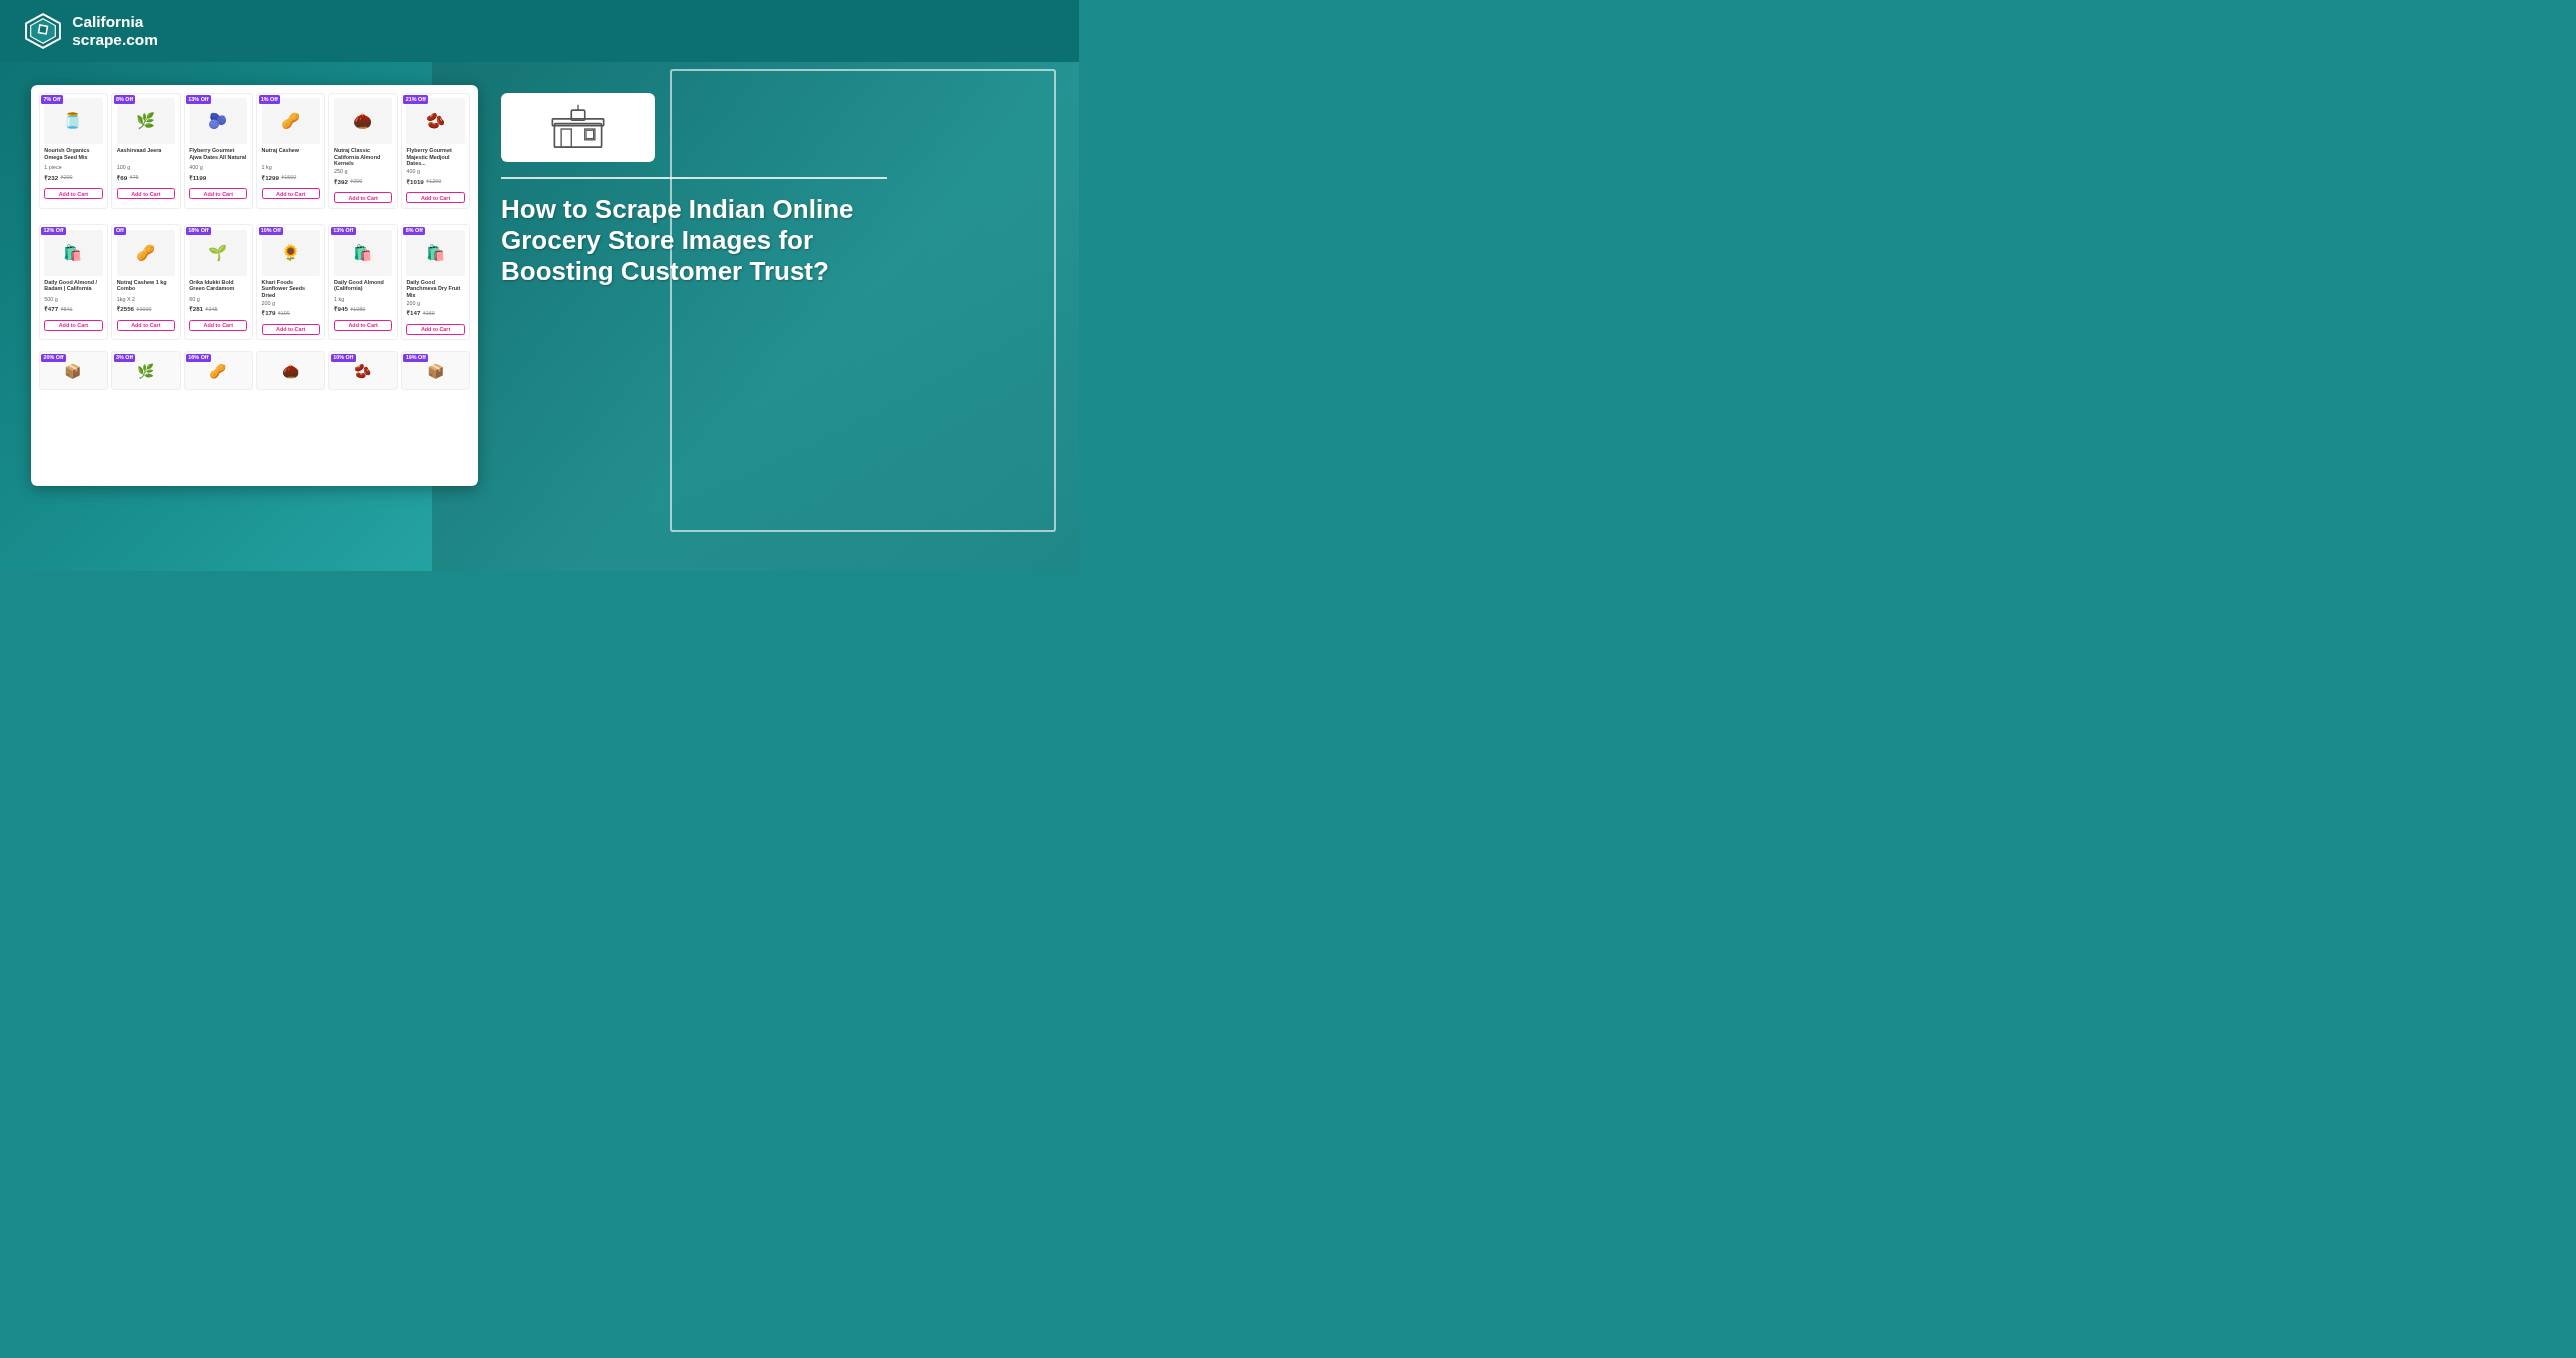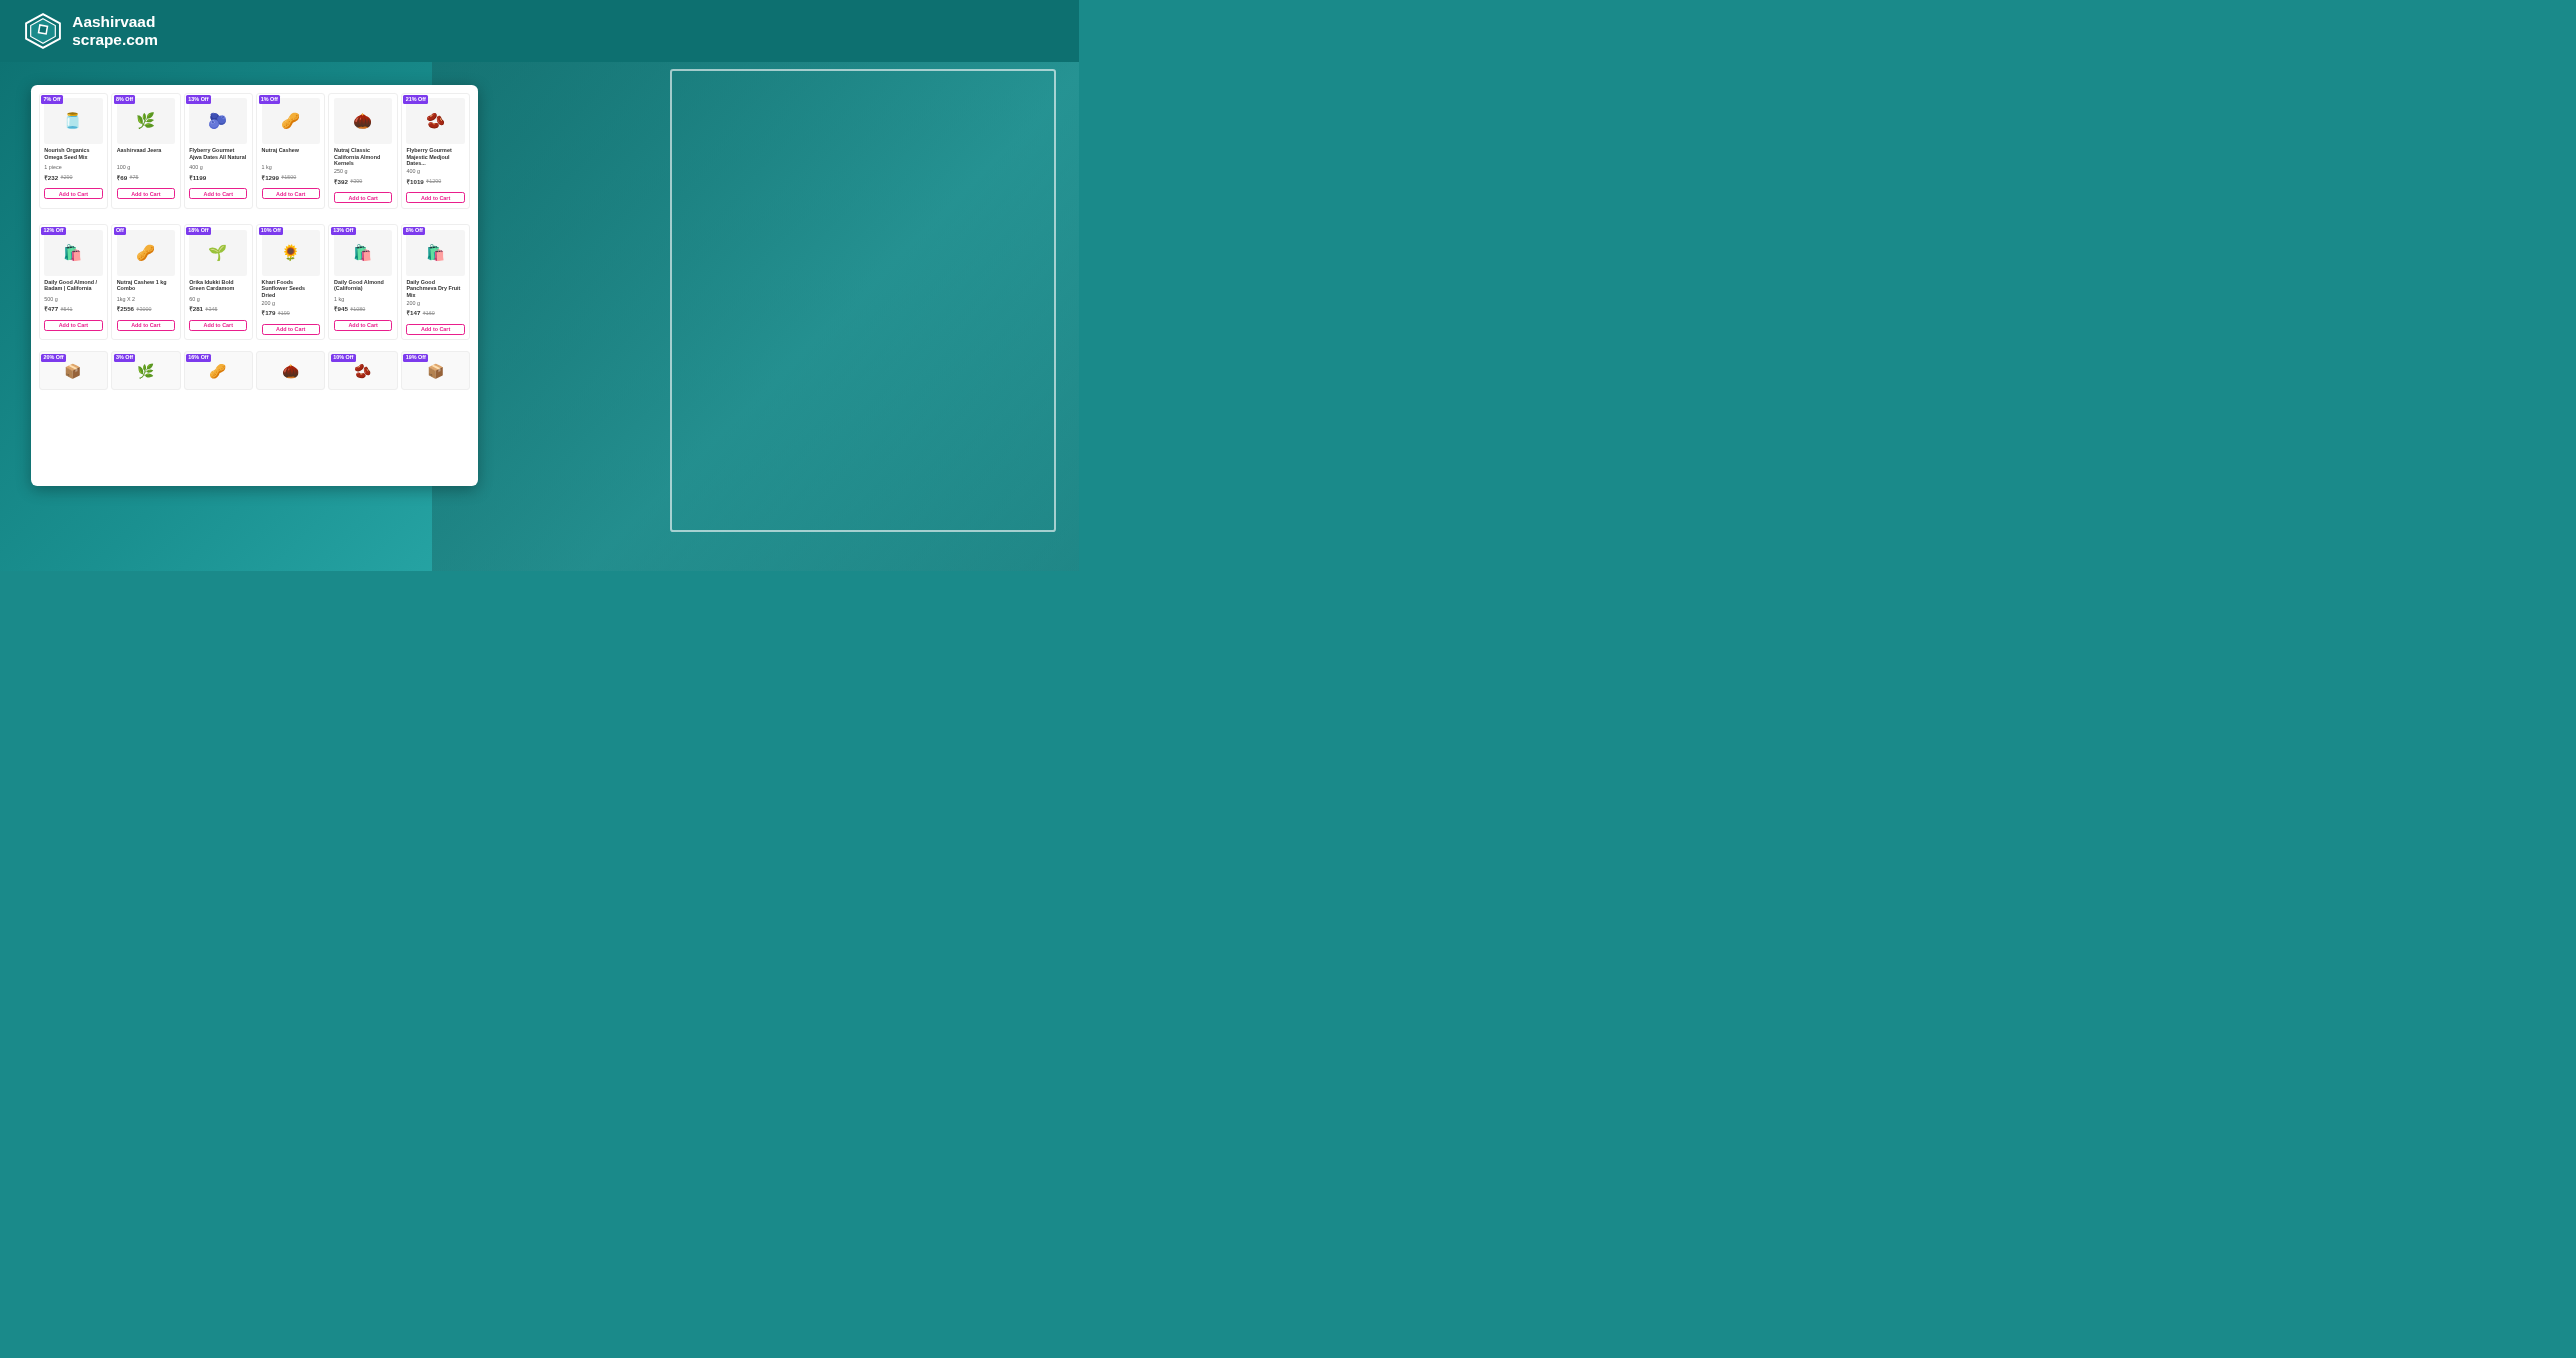--- a/index.html
+++ b/index.html
@@ -257,21 +257,21 @@
 
 <div class="header">
   <div class="logo-container">
     <svg class="logo-icon" viewBox="0 0 52 52" xmlns="http://www.w3.org/2000/svg">
       <polygon points="26,4 48,16 48,36 26,48 4,36 4,16" fill="none" stroke="white" stroke-width="2.5"></polygon>
       <polygon points="26,10 42,19 42,33 26,42 10,33 10,19" fill="#1a8a8a" stroke="white" stroke-width="1.5"></polygon>
       <rect x="20" y="18" width="12" height="12" fill="white" transform="rotate(10,26,24)"></rect>
       <rect x="22" y="20" width="8" height="8" fill="#0d7070" transform="rotate(10,26,24)"></rect>
     </svg>
     <div class="logo-text">
-      <span>Aashirvaad</span>
+      <span>California</span>
       <span>scrape.com</span>
     </div>
   </div>
 </div>
 
 <div class="main-content">
 
   <div class="product-panel">
 
     <div class="product-grid" id="row1">
@@ -432,15 +432,38 @@
           <div class="discount-badge">10% Off</div>
           <div style="font-size:14px;text-align:center;padding-top:6.2px;">🫘</div>
         </div>
         <div class="partial-card">
           <div class="discount-badge">19% Off</div>
           <div style="font-size:14px;text-align:center;padding-top:6.2px;">📦</div>
         </div>
       </div>
   </div>
 
+  <div class="right-panel">
+    <div class="store-icon-box">
+      <svg class="store-icon-svg" viewBox="0 0 80 70" xmlns="http://www.w3.org/2000/svg">
+
+        <rect x="5" y="30" width="70" height="35" fill="none" stroke="#555" stroke-width="2.5" rx="2"></rect>
+        <rect x="15" y="38" width="15" height="27" fill="none" stroke="#555" stroke-width="2"></rect>
+        <rect x="50" y="38" width="15" height="16" fill="none" stroke="#555" stroke-width="2"></rect>
+
+        <rect x="2" y="23" width="76" height="10" fill="none" stroke="#555" stroke-width="2.5" rx="1"></rect>
+
+        <line x1="5" y1="65" x2="75" y2="65" stroke="#555" stroke-width="2"></line>
+
+        <rect x="30" y="10" width="20" height="15" fill="none" stroke="#555" stroke-width="2.5" rx="2"></rect>
+        <line x1="40" y1="2" x2="40" y2="10" stroke="#555" stroke-width="2"></line>
+
+        <rect x="52" y="40" width="11" height="12" fill="none" stroke="#555" stroke-width="1.5"></rect>
+      </svg>
+    </div>
+
+    <div class="divider-line"></div>
+
+    <h1 class="article-title">How to Scrape Indian Online Grocery Store Images for Boosting Customer Trust?</h1>
+  </div>
 
 </div>
 
 
 </body></html>

